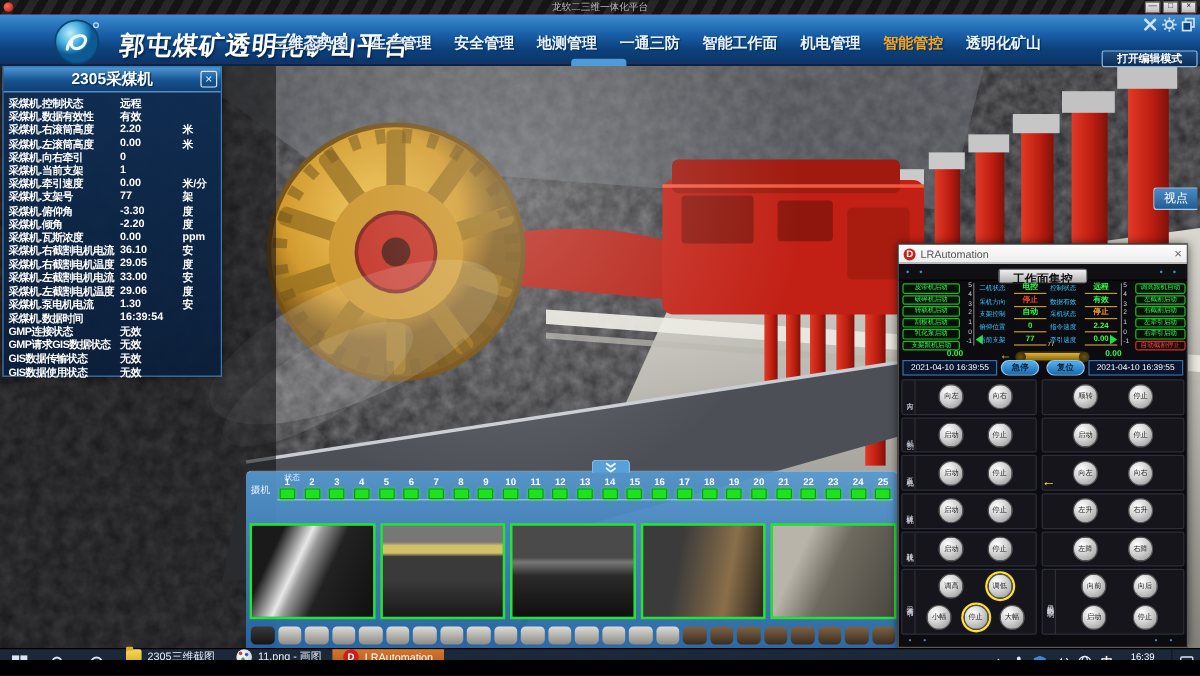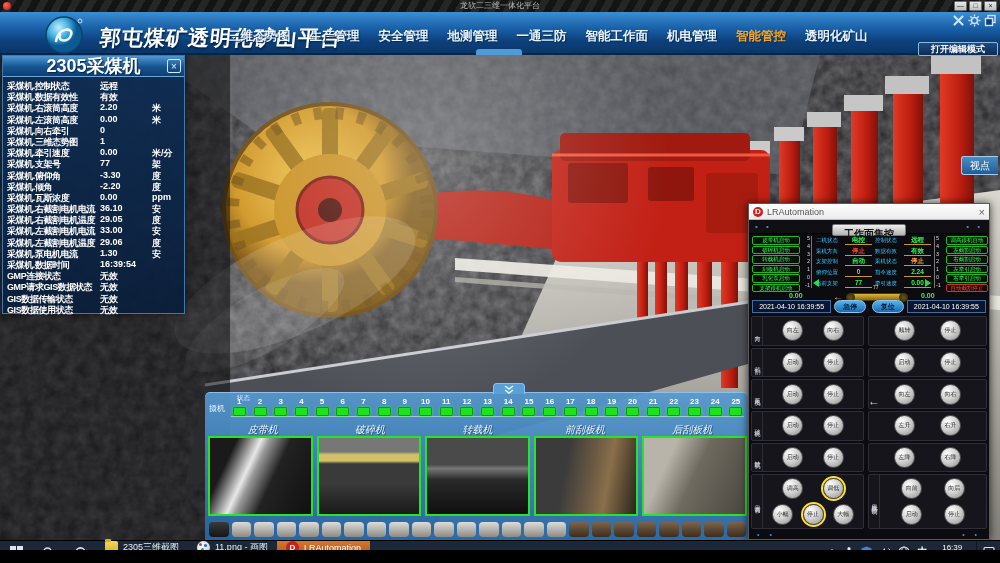--- a/index.html
+++ b/index.html
@@ -46,21 +46,21 @@
   .viewpoint{position:absolute;left:961px;top:156px;width:37px;height:19px;
     background:linear-gradient(#4b8cc4,#1f5c96);border:1px solid #a6cbe9;border-right:none;
     border-radius:3px 0 0 3px;color:#fff;font-size:10px;line-height:17px;text-align:center;z-index:10}
 
   
   .left-panel{position:absolute;left:2px;top:55px;width:183px;height:259px;z-index:20;
     background:linear-gradient(rgba(14,46,86,.92),rgba(8,30,60,.88));
     border:1px solid #3d7ab3;box-shadow:0 0 6px rgba(0,0,0,.6)}
   .lp-header{position:relative;height:21px;
     background:linear-gradient(#4e97d6,#16538f 55%,#0d3f73);border-bottom:1px solid #6aa6d9}
-  .lp-title{text-align:center;font-size:18px;font-weight:bold;color:#fff;line-height:20px;
+  .lp-title{text-align:center;font-size:13px;font-weight:bold;color:#fff;line-height:20px;
     text-shadow:1px 1px 1px #04264d}
   .lp-close{position:absolute;right:3px;top:3px;width:14px;height:14px;background:none;
     border:1px solid #d6e8f7;border-radius:2px;color:#eaf4fd;font-size:10px;line-height:11px;
     text-align:center;padding:0;font-family:inherit}
   .lp-rows{padding:3px 0 0 4px}
   .lrow{display:flex;height:11.2px;font-size:9px;font-weight:bold;color:#fff;white-space:nowrap}
   .lrow .ll{flex:0 0 93px;letter-spacing:-.4px;overflow:hidden}
   .lrow .lv{flex:0 0 52px}
   .lrow .lu{flex:1}
 
@@ -419,21 +419,21 @@
           <span class="ll">采煤机.左滚筒高度</span>
           <span class="lv">0.00</span>
           <span class="lu">米</span>
         </div>
         <div class="lrow">
           <span class="ll">采煤机.向右牵引</span>
           <span class="lv">0</span>
           <span class="lu"></span>
         </div>
         <div class="lrow">
-          <span class="ll">采煤机.三维态势图</span>
+          <span class="ll">采煤机.当前支架</span>
           <span class="lv">1</span>
           <span class="lu"></span>
         </div>
         <div class="lrow">
           <span class="ll">采煤机.牵引速度</span>
           <span class="lv">0.00</span>
           <span class="lu">米/分</span>
         </div>
         <div class="lrow">
           <span class="ll">采煤机.支架号</span>
@@ -614,28 +614,20 @@
           <div class="cell">
             <span class="cnum">24</span>
             <span class="csq"></span>
           </div>
           <div class="cell">
             <span class="cnum">25</span>
             <span class="csq"></span>
           </div>
         </div>
     </div>
-    <div class="camlabels">
-
-    <span class="camlabel">皮带机</span>
-        <span class="camlabel">破碎机</span>
-        <span class="camlabel">转载机</span>
-        <span class="camlabel">前刮板机</span>
-        <span class="camlabel">后刮板机</span>
-      </div>
     <div class="thumbs">
 
     <div class="thumb"></div>
         <div class="thumb"></div>
         <div class="thumb"></div>
         <div class="thumb"></div>
         <div class="thumb"></div>
       </div>
     <div class="filmstrip">
         <div class="fs-tile"></div>

